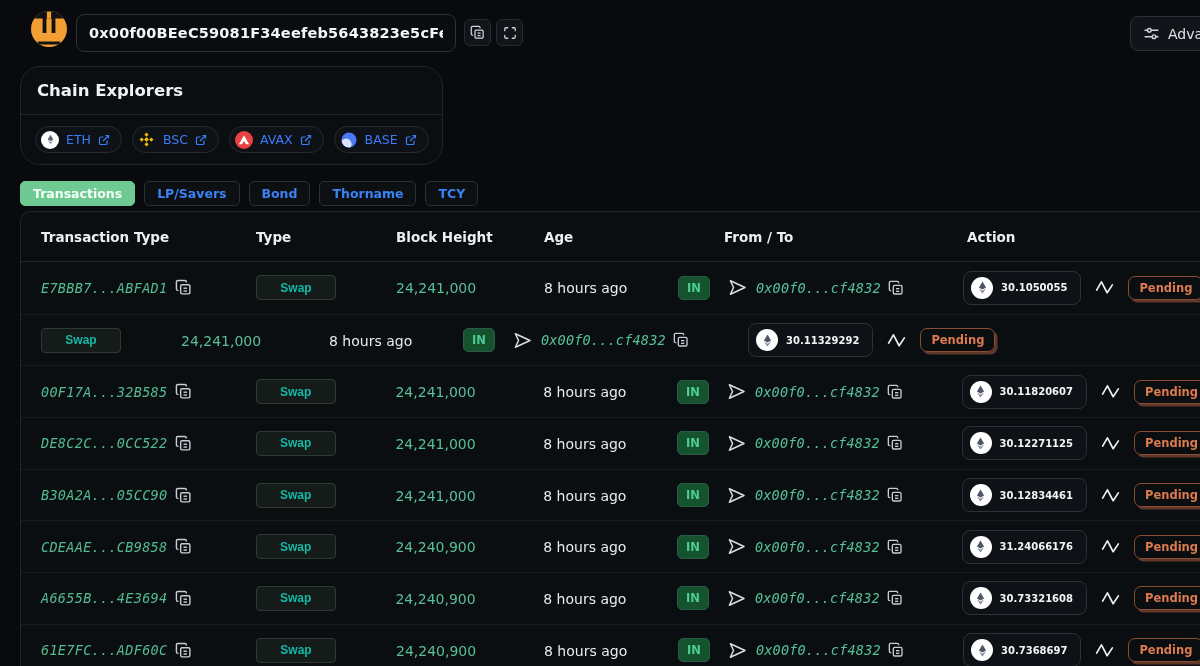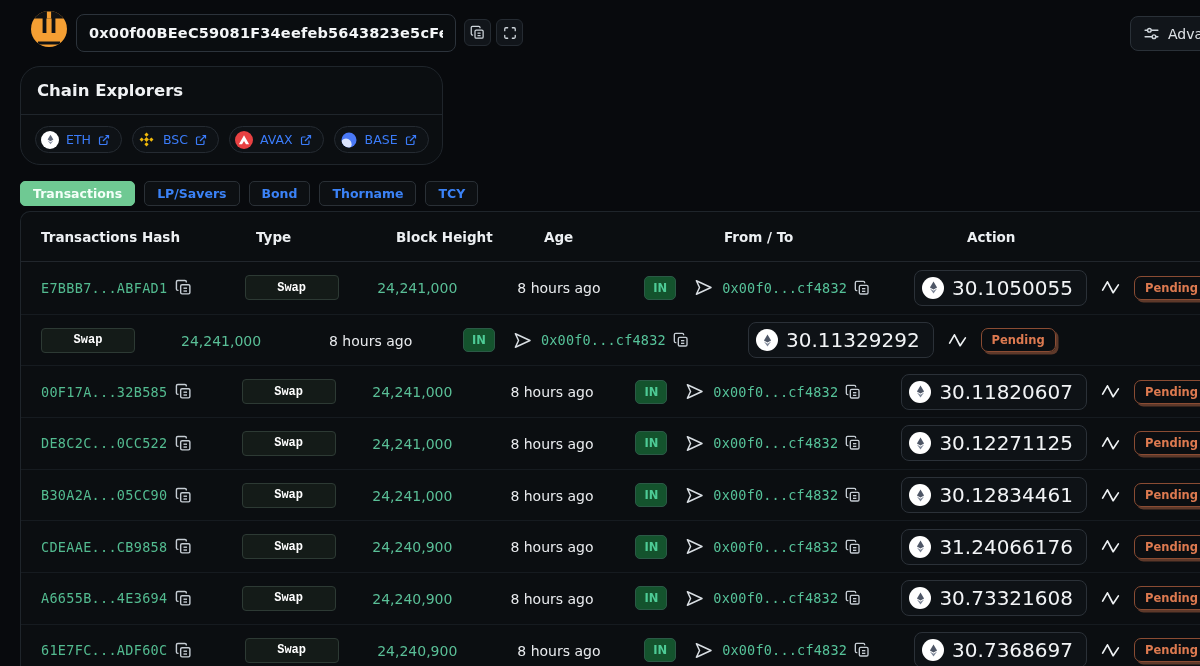--- a/index.html
+++ b/index.html
@@ -3,21 +3,21 @@
 <meta charset="utf-8">
 <style>
   * { margin:0; padding:0; box-sizing:border-box; }
   html,body { width:1200px; height:666px; overflow:hidden; }
   body {
     background:#080a0d;
     font-family:"DejaVu Sans","Liberation Sans",sans-serif;
     color:#e9ecef;
     position:relative;
   }
-  .mono { font-family:"DejaVu Sans Mono","Liberation Mono",monospace; }
+  .mono { font-family:"DejaVu Sans Mono","Liberation Mono",monospace;font-style:italic; }
 
   
   .topbar { position:absolute; left:0; top:0; width:100%; height:56px; }
   .logo { position:absolute; left:30px; top:10px; width:38px; height:38px; }
   .addr-input {
     position:absolute; left:76px; top:14px; width:380px; height:38px;
     background:#0a0d10; border:1.5px solid #2c333b; border-radius:8px;
     color:#f4f6f8; font-weight:bold; font-size:14.5px; padding:0 12px;
     font-family:"DejaVu Sans","Liberation Sans",sans-serif; letter-spacing:.2px;
     outline:none;
@@ -84,44 +84,44 @@
   .c-block { width:148px; }
   .c-age { width:134px; }
   .c-fromto { width:285px; display:flex; align-items:center; }
   .c-action { flex:1; display:flex; align-items:center; }
   .h-fromto { padding-left:46px; }
   .h-action { padding-left:4px; }
 
   .hash-text { color:#53bb90; font-size:13.5px; letter-spacing:.3px; }
   .copy-icon { cursor:pointer; display:inline-flex; }
   .type-btn {
-    width:94px; height:25px; border-radius:4px; cursor:pointer;
+    width:80px; height:25px; border-radius:4px; cursor:pointer;
     background:#141b18; border:1px solid #2d3a34;
-    color:#ffffff; font-weight:bold; font-size:12px;
+    color:#14b8a6; font-weight:bold; font-size:12px;
     display:flex; align-items:center; justify-content:center;
-    font-family:Liberation Mono, monospace;
+    font-family:Liberation Sans, sans-serif;
   }
   .block-text { color:#5abf97; font-size:14px; }
   .age-text { color:#e9ebee; font-size:14px; }
 
   .dir-badge {
     padding:4px 8px; border-radius:5px; background:#14532d;
     border:1px solid #2b5a46; color:#4ecb96; font-weight:bold; font-size:11.5px;
   }
   .send-icon { margin-left:18px; display:inline-flex; }
   .addr-text { color:#56c299; font-size:13.5px; margin:0 7px 0 9px; letter-spacing:.2px; }
 
   .amount-pill {
     display:inline-flex; align-items:center; gap:8px;
     padding:5px 13px 5px 7px; border-radius:8px;
     background:#0e1216; border:1px solid #2b3138;
   }
   .eth-circle { width:22px; height:22px; border-radius:50%; background:#fff;
     display:flex; align-items:center; justify-content:center; }
-  .amount-text { color:#f2f4f6; font-size:20px; font-weight:400; }
+  .amount-text { color:#f2f4f6; font-size:10px; font-weight:700; }
   .pulse-icon { margin-left:13px; display:inline-flex; cursor:pointer; }
   .status-badge {
     margin-left:13px; padding:4px 10px; border-radius:7px;
     border:1px solid #8a4c33; color:#dd7a50; font-weight:bold; font-size:11.5px;
     box-shadow:2.5px 2.5px 0 rgba(221,122,80,.4); cursor:pointer;
   }
 </style>
 </head>
 <body>
 
@@ -250,21 +250,21 @@
 <div class="tabs">
   <div class="tab active">Transactions</div>
   <div class="tab">LP/Savers</div>
   <div class="tab">Bond</div>
   <div class="tab">Thorname</div>
   <div class="tab">TCY</div>
 </div>
 
 <div class="table-card">
   <div class="thead">
-    <div class="c-hash">Transactions Hash</div>
+    <div class="c-hash">Transaction Type</div>
     <div class="c-type">Type</div>
     <div class="c-block">Block Height</div>
     <div class="c-age">Age</div>
     <div class="c-fromto h-fromto">From / To</div>
     <div class="c-action h-action">Action</div>
   </div>
   <div id="tbody">
   <div class="row">
     <div class="c-hash">
       <span class="hash-text mono">E7BBB7...ABFAD1</span>

